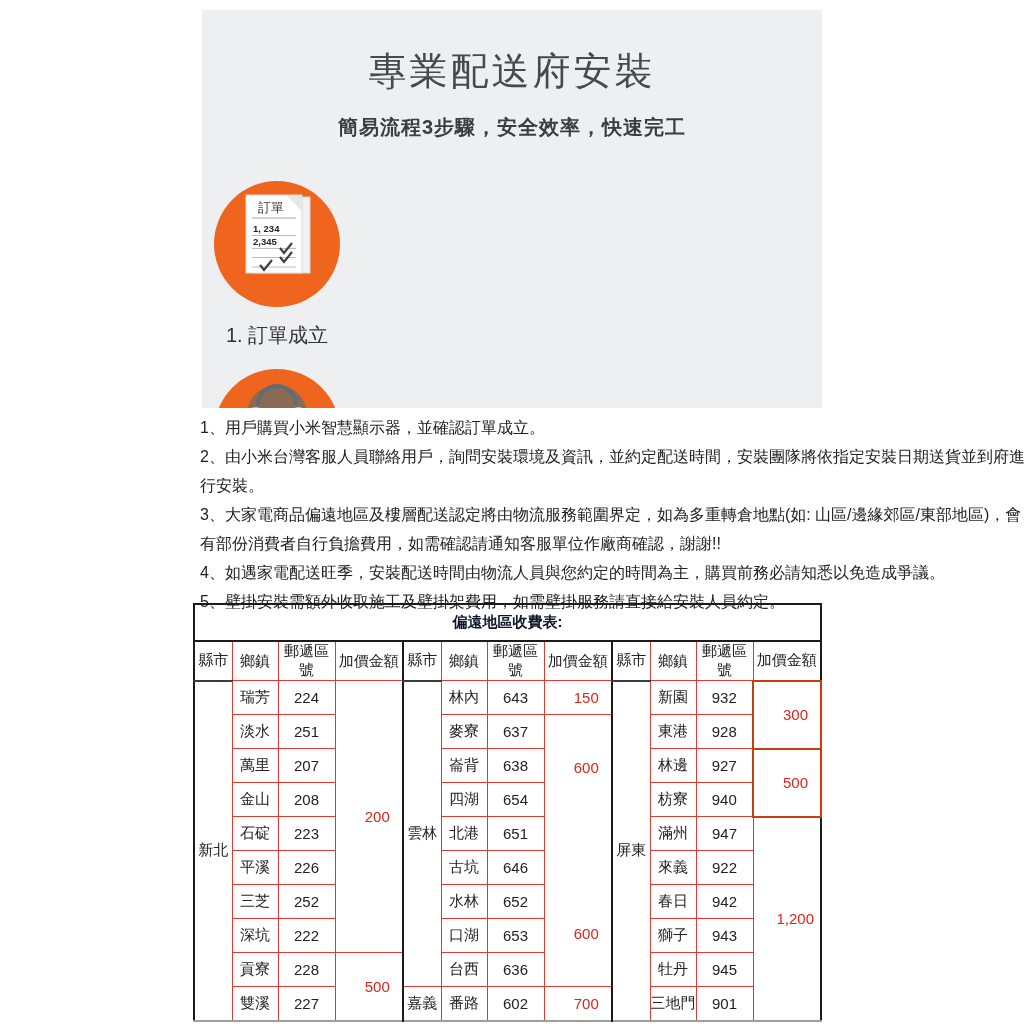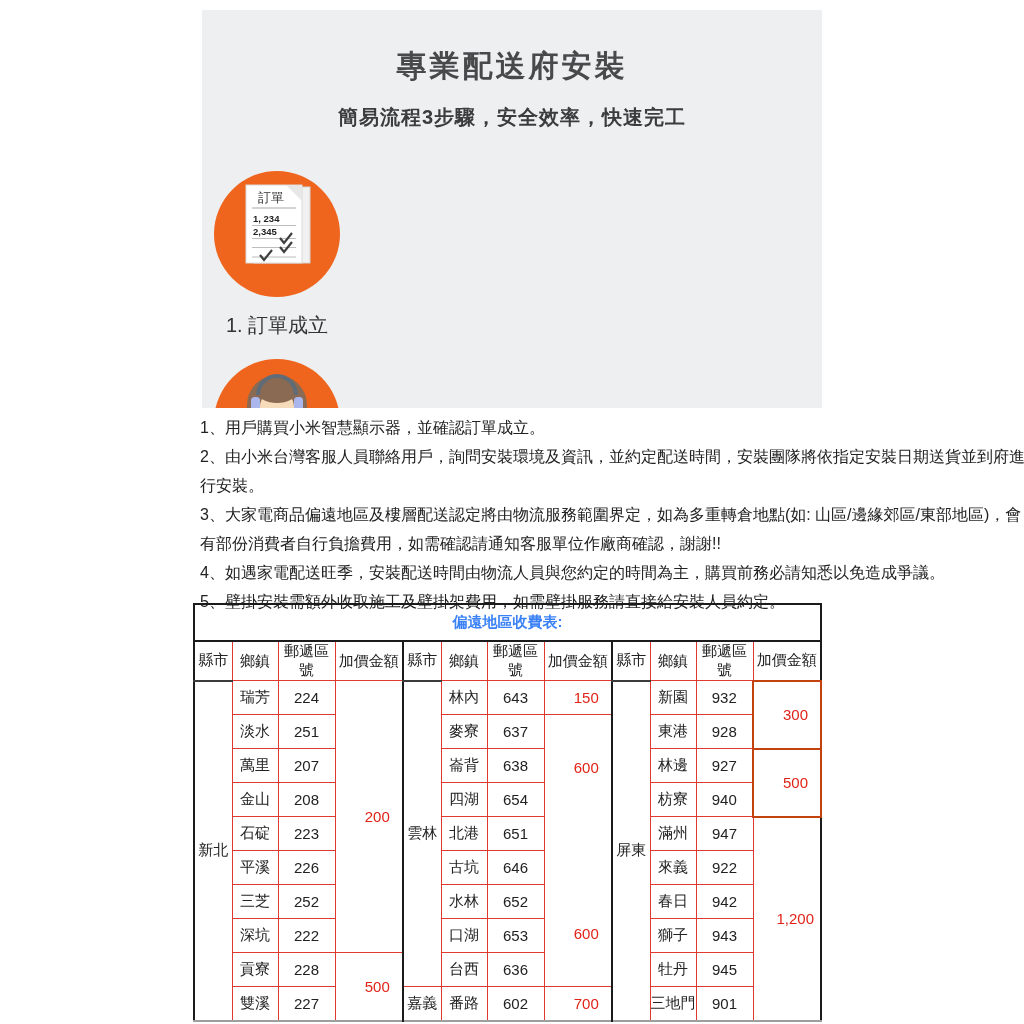--- a/index.html
+++ b/index.html
@@ -5,42 +5,42 @@
   html,body{margin:0;padding:0;}
   body{
     width:1024px;height:1024px;background:#ffffff;position:relative;
     font-family:"Liberation Sans","DejaVu Sans",sans-serif;color:#222;
   }
   
   .hero{
     position:absolute;left:202px;top:10px;width:620px;height:398px;
     background:#edeff0;text-align:center;overflow:hidden;
   }
-  .hero-title{margin-top:36px;font-size:30px;font-weight:bold;color:#48494b;letter-spacing:3px;}
+  .hero-title{margin-top:36px;font-size:38px;font-weight:normal;color:#48494b;letter-spacing:3px;}
   .hero-sub{margin-top:17px;font-size:20px;font-weight:bold;color:#3b3c3e;letter-spacing:1px;}
   .steps{margin-top:40px;display:flex;justify-content:space-between;gap:19px;flex-direction:column;}
   .step{width:150px;}
   .circle{width:126px;height:126px;border-radius:50%;margin:0 auto;position:relative;}
   .circle svg{position:absolute;left:0;top:0;}
   .step-label{margin-top:13px;font-size:20px;line-height:30px;color:#333;font-weight:500;text-align:left;padding-left:10px;white-space:nowrap;}
   .step:first-child .step-label{text-align:center;padding-left:0;}
   .lab2{padding-left:25px;}
   .lab2:empty{display:none;}
   
   .notes{position:absolute;left:200px;top:413px;width:826px;}
   .note{font-size:16px;line-height:29px;color:#222;margin:0;}
   
   .fee-table{
     position:absolute;left:193px;top:603px;
     border-collapse:collapse;table-layout:fixed;
     border:2px solid #1b1b1b;border-bottom:2px solid #9e9e9e;
     font-size:15px;color:#222;
   }
   .fee-table td{border:1px solid #e0392f;text-align:center;height:33px;padding:0;}
-  .fee-table td.ttl{height:35px;border-bottom:2px solid #1b1b1b;color:#3b82f6;font-weight:bold;}
+  .fee-table td.ttl{height:35px;border-bottom:2px solid #1b1b1b;color:#0f172a;font-weight:bold;}
   .fee-table td.hd{height:31px;}
   .fee-table td.hdc{border-bottom:2px solid #3c3c3c;font-family:Liberation Mono, monospace;}
   .fee-table td.gs{border-left:2px solid #1b1b1b;}
   .fee-table td.fee{color:#e02318;padding-left:17px;}
   .fee-table td.dark{border:2px solid #c2410c;margin-left:44px;}
   .fee-table td.multi div{line-height:20px;}
   .fee-table td.multi div + div{margin-top:146px;}
 </style>
 </head>
 <body>

